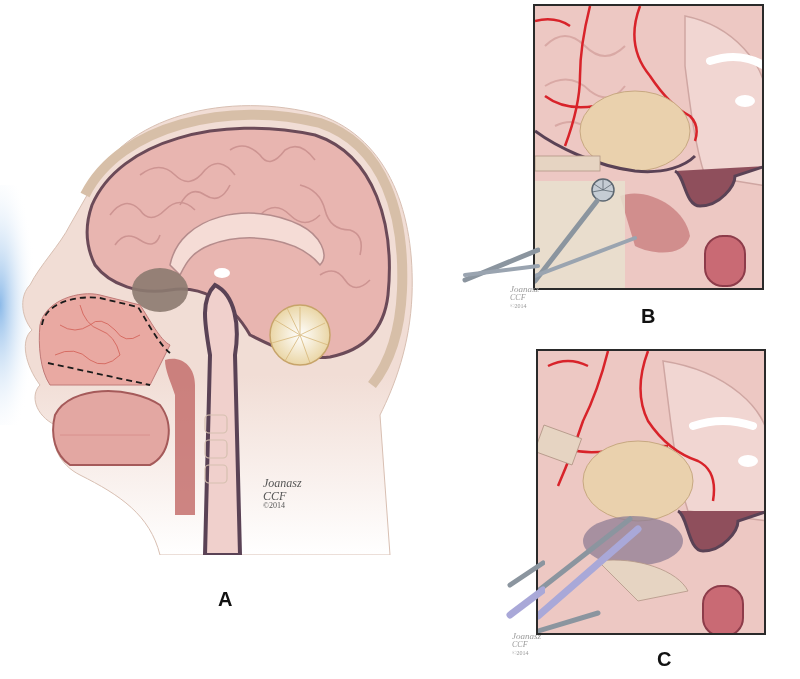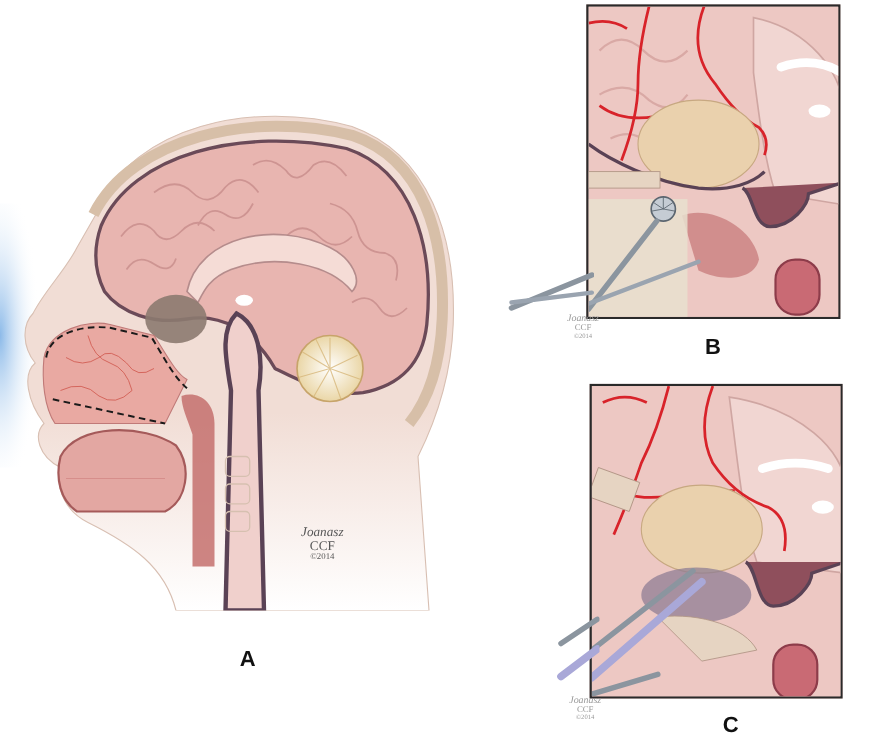--- a/index.html
+++ b/index.html
@@ -1,20 +1,20 @@
 <!DOCTYPE html>
 <html><head>
 <meta charset="utf-8">
 <style>
   html, body { margin:0; padding:0; background:#ffffff; }
   body { width:800px; height:679px; position:relative; overflow:hidden; font-family:"Liberation Sans", sans-serif; }
   .panel-label { position:absolute; font-weight:bold; font-size:20px; color:#111; font-family:"Liberation Sans", sans-serif; }
-  .signature { position:absolute; font-family:"Liberation Serif", serif; color:#555; text-align:center; line-height:1.05; }
+  .signature { position:absolute; font-family:"Liberation Serif", serif; color:#555; text-align:left; line-height:1.05; }
   .sig-name { font-style:italic; font-size:12px; display:block; }
-  .sig-ccf { font-size:12px; display:block; }
+  .sig-ccf { font-size:12px; display:block;font-style:italic; }
   .sig-year { font-size:8px; display:block; }
   .figure { position:absolute; }
   .inset { position:absolute; border:2px solid #2a2a2a; overflow:hidden; box-sizing:border-box; background:#e9c7c3; }
   svg { display:block; }
 </style>
 </head>
 <body>
 
 <div class="figure" style="left:0;top:95px;width:420px;height:460px;">
   <svg width="420" height="460" viewBox="0 0 420 460">

